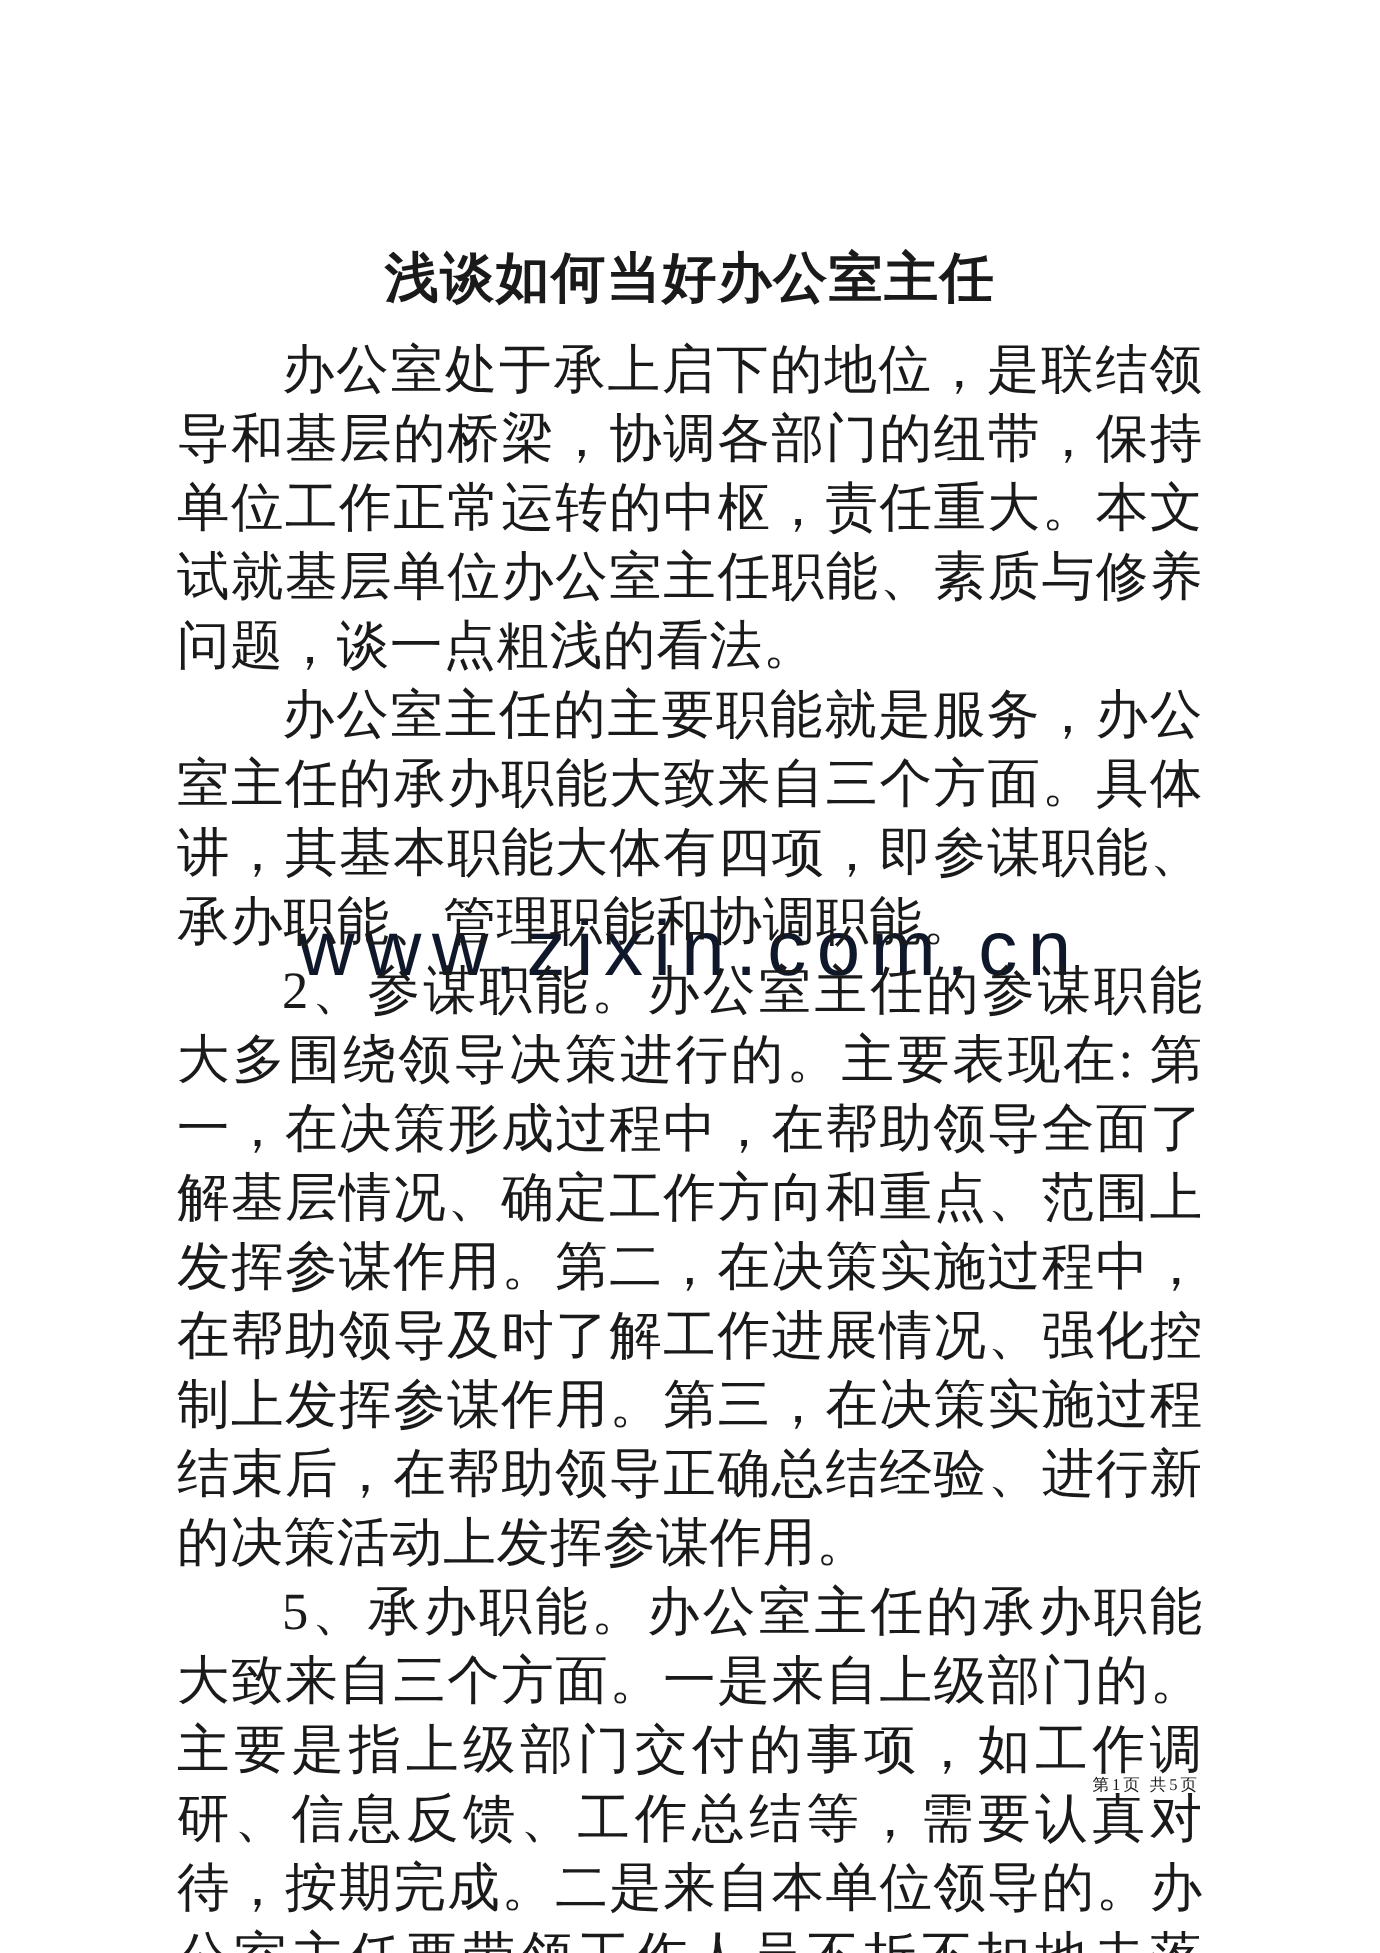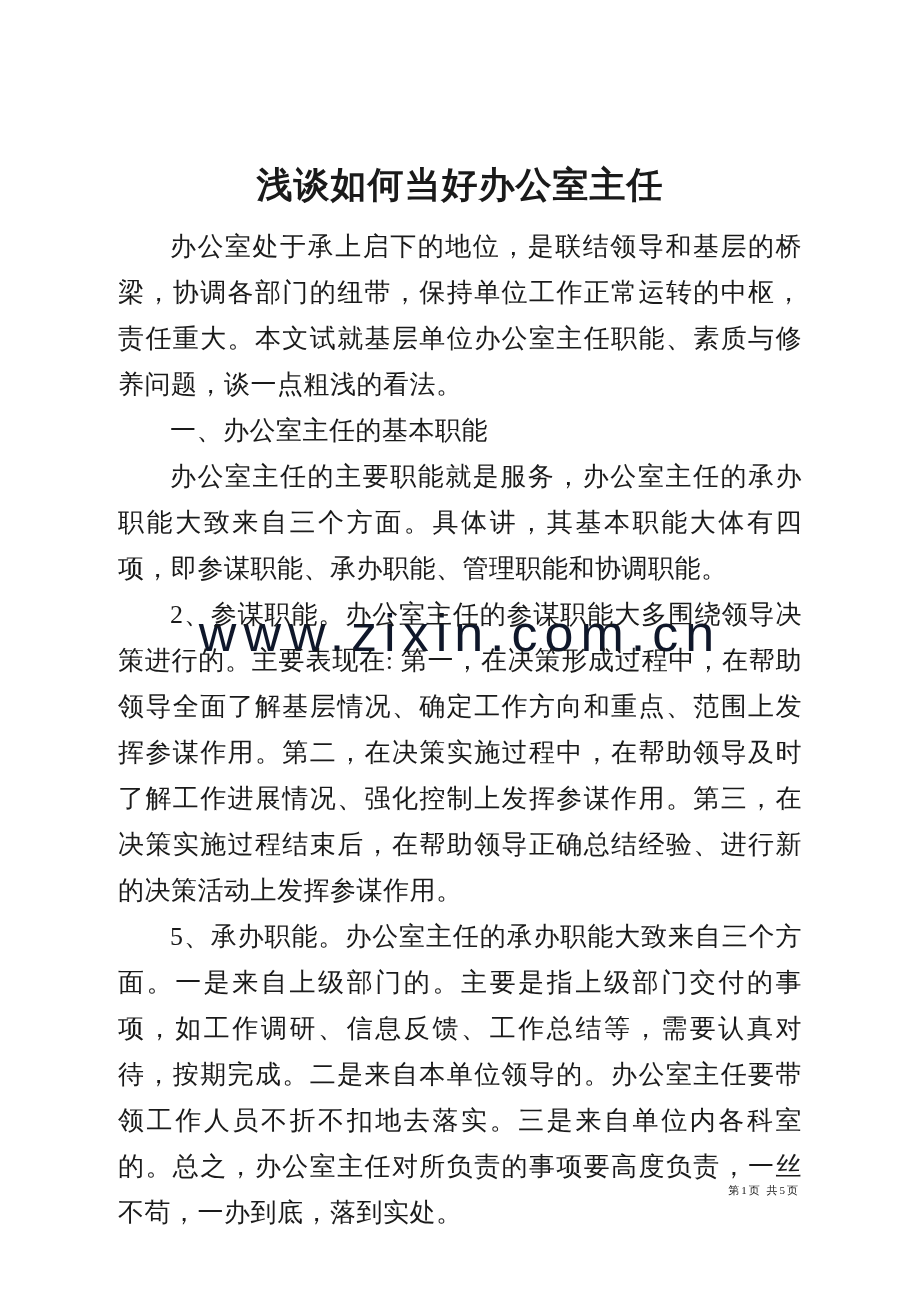--- a/index.html
+++ b/index.html
@@ -25,21 +25,21 @@
     font-size: 36px;
     font-weight: bold;
     line-height: 46px;
     text-align: center;
     margin: 0 0 16px 0;
     letter-spacing: 1px;
   }
   .para {
     position: relative;
     z-index: 2;
-    font-size: 26px;
+    font-size: 35px;
     line-height: 46px;
     margin: 0;
     text-align: justify;
     text-indent: 2em;
     letter-spacing: 0.5px;
     word-break: break-all;
   }
   .watermark {
     position: absolute;
     z-index: 1;
@@ -68,21 +68,20 @@
 </head>
 <body>
 
 <div class="page">
   <div class="watermark">www.zixin.com.cn</div>
 
   <h1 class="title">浅谈如何当好办公室主任</h1>
 
   <p class="para">办公室处于承上启下的地位，是联结领导和基层的桥梁，协调各部门的纽带，保持单位工作正常运转的中枢，责任重大。本文试就基层单位办公室主任职能、素质与修养问题，谈一点粗浅的看法。</p>
 
-  <p class="para">一、办公室主任的基本职能</p>
 
   <p class="para">办公室主任的主要职能就是服务，办公室主任的承办职能大致来自三个方面。具体讲，其基本职能大体有四项，即参谋职能、承办职能、管理职能和协调职能。</p>
 
   <p class="para">2、参谋职能。办公室主任的参谋职能大多围绕领导决策进行的。主要表现在: 第一，在决策形成过程中，在帮助领导全面了解基层情况、确定工作方向和重点、范围上发挥参谋作用。第二，在决策实施过程中，在帮助领导及时了解工作进展情况、强化控制上发挥参谋作用。第三，在决策实施过程结束后，在帮助领导正确总结经验、进行新的决策活动上发挥参谋作用。</p>
 
   <p class="para">5、承办职能。办公室主任的承办职能大致来自三个方面。一是来自上级部门的。主要是指上级部门交付的事项，如工作调研、信息反馈、工作总结等，需要认真对待，按期完成。二是来自本单位领导的。办公室主任要带领工作人员不折不扣地去落实。三是来自单位内各科室的。总之，办公室主任对所负责的事项要高度负责，一丝不苟，一办到底，落到实处。</p>
 
   <div class="footer">第1页 共5页</div>
 </div>
 

